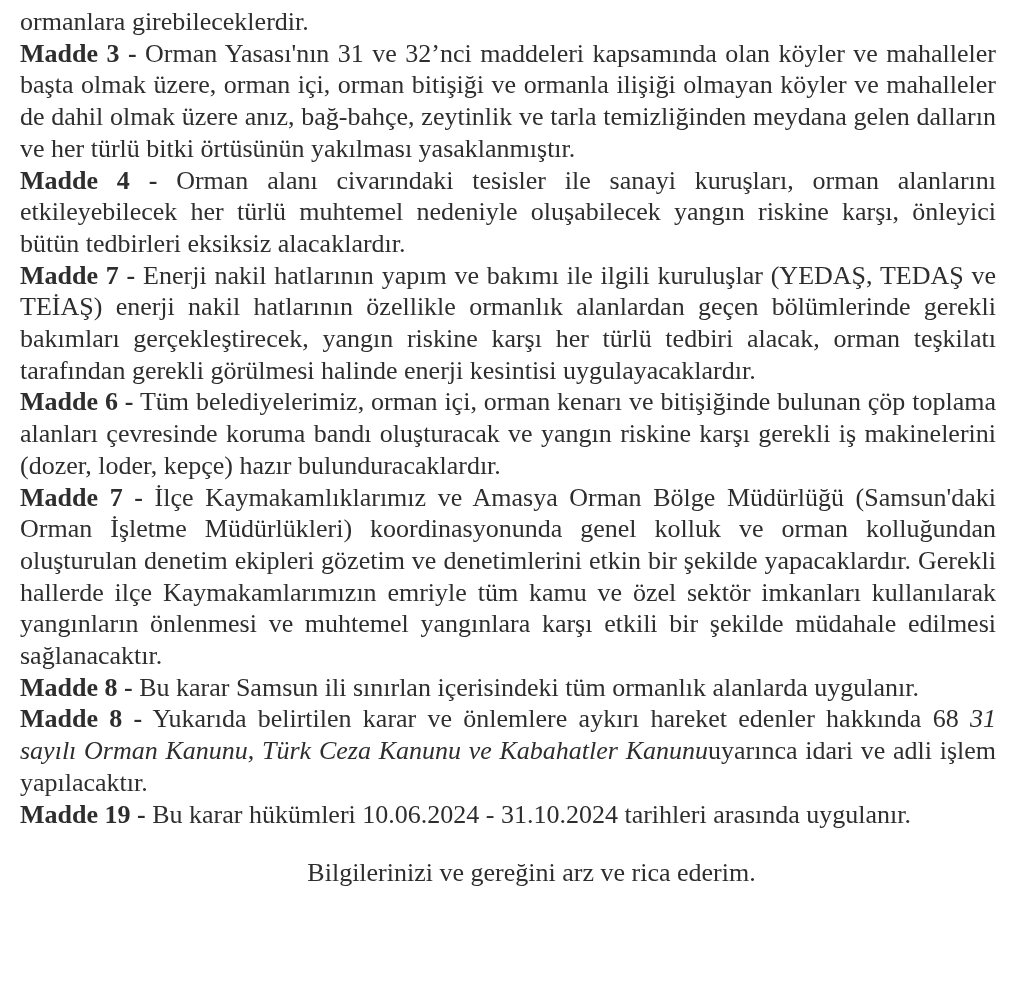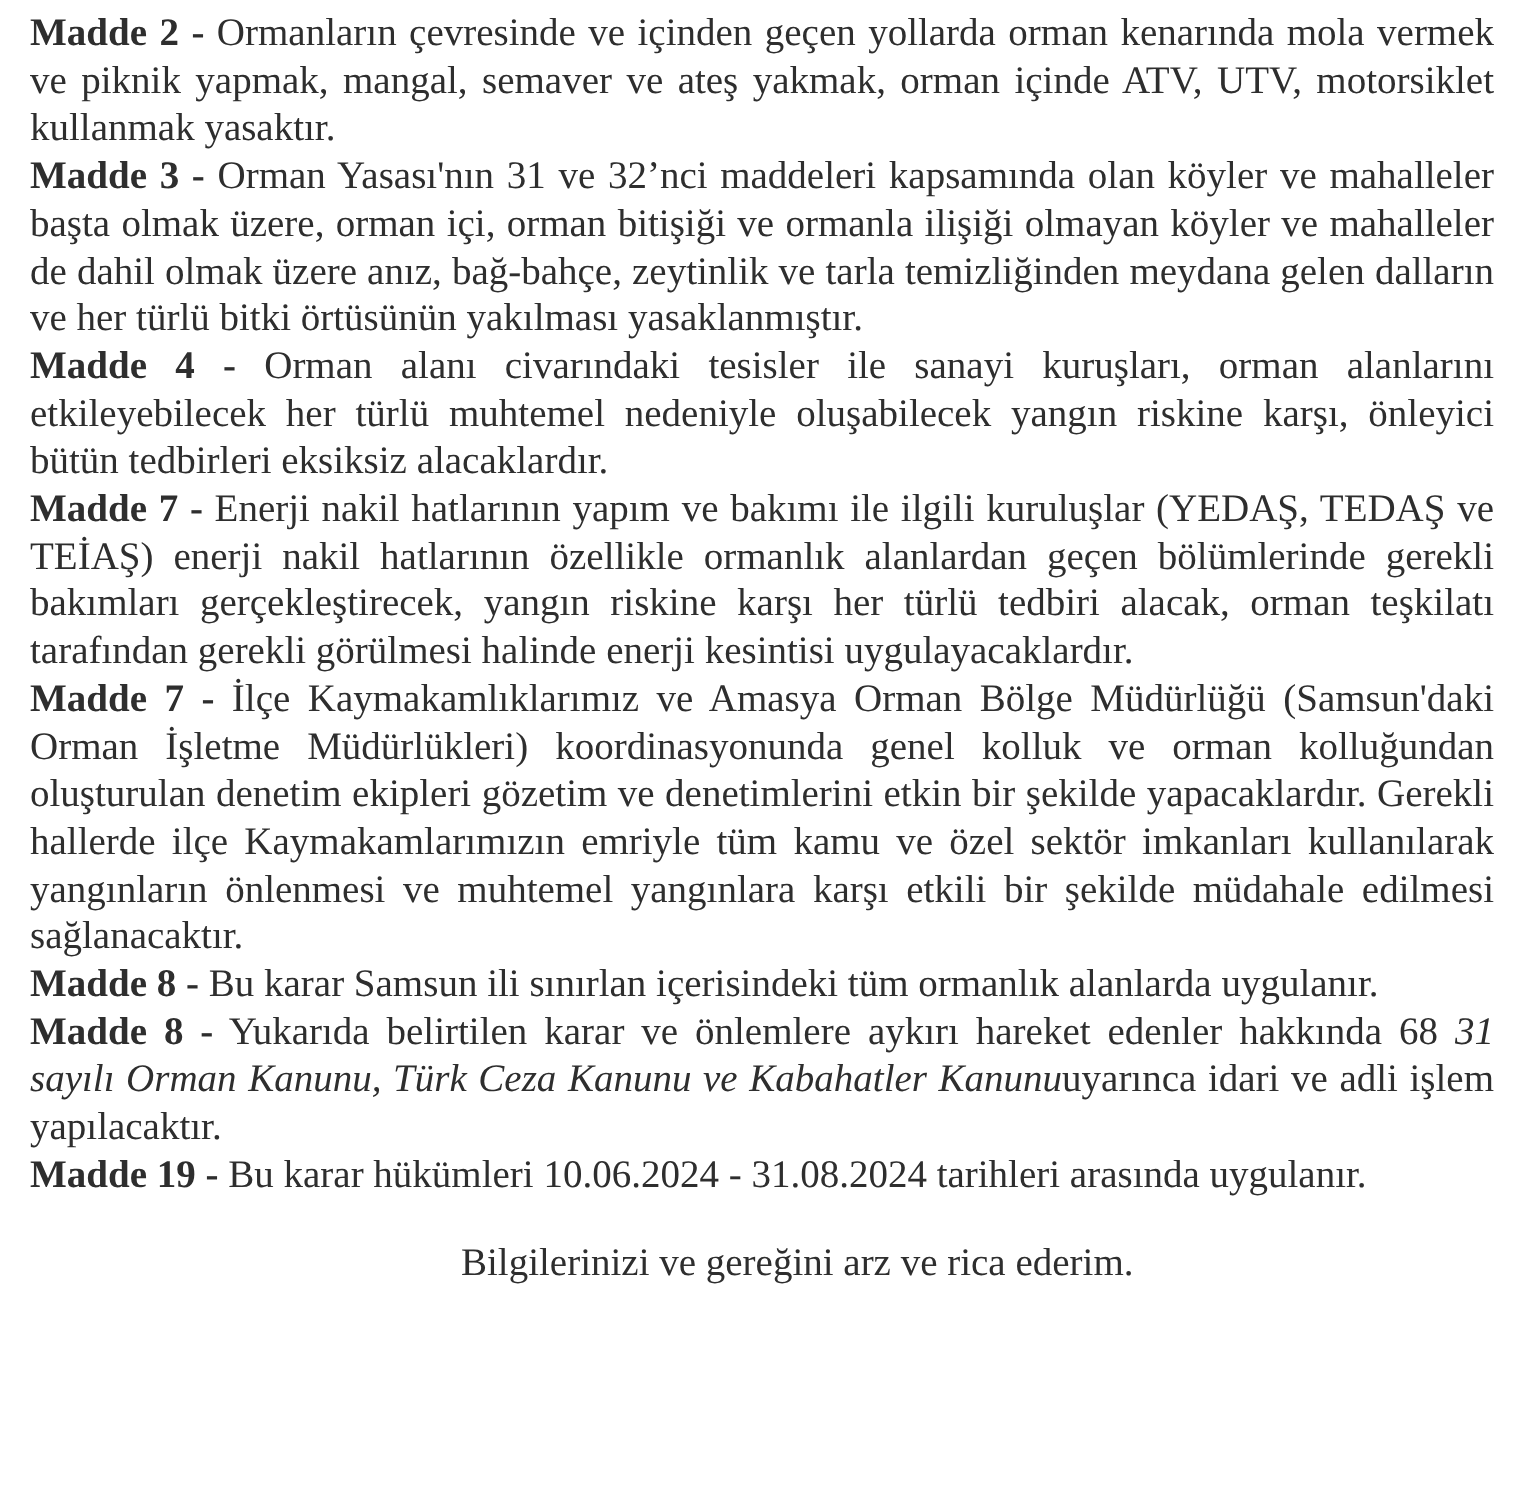--- a/index.html
+++ b/index.html
@@ -35,33 +35,34 @@
   }
   i.law {
     font-style: italic;
   }
 </style>
 </head>
 <body>
 
 <main class="doc">
 
+  <p class="para"><span>ormanlara girebileceklerdir.</span></p>
 
-  <p class="para"><b>Madde 2 -</b> <span>Ormanların çevresinde ve içinden geçen yollarda orman kenarında mola vermek ve piknik yapmak, mangal, semaver ve ateş yakmak, orman içinde ATV, UTV, motorsiklet kullanmak yasaktır.</span></p>
 
   <p class="para"><b>Madde 3 -</b> <span>Orman Yasası'nın 31 ve 32’nci maddeleri kapsamında olan köyler ve mahalleler başta olmak üzere, orman içi, orman bitişiği ve ormanla ilişiği olmayan köyler ve mahalleler de dahil olmak üzere anız, bağ-bahçe, zeytinlik ve tarla temizliğinden meydana gelen dalların ve her türlü bitki örtüsünün yakılması yasaklanmıştır.</span></p>
 
   <p class="para"><b>Madde 4 -</b> <span>Orman alanı civarındaki tesisler ile sanayi kuruşları, orman alanlarını etkileyebilecek her türlü muhtemel nedeniyle oluşabilecek yangın riskine karşı, önleyici bütün tedbirleri eksiksiz alacaklardır.</span></p>
 
   <p class="para"><b>Madde 7 -</b> <span>Enerji nakil hatlarının yapım ve bakımı ile ilgili kuruluşlar (YEDAŞ, TEDAŞ ve TEİAŞ) enerji nakil hatlarının özellikle ormanlık alanlardan geçen bölümlerinde gerekli bakımları gerçekleştirecek, yangın riskine karşı her türlü tedbiri alacak, orman teşkilatı tarafından gerekli görülmesi halinde enerji kesintisi uygulayacaklardır.</span></p>
 
+  <p class="para"><b>Madde 6 -</b> <span>Tüm belediyelerimiz, orman içi, orman kenarı ve bitişiğinde bulunan çöp toplama alanları çevresinde koruma bandı oluşturacak ve yangın riskine karşı gerekli iş makinelerini (dozer, loder, kepçe) hazır bulunduracaklardır.</span></p>
 
   <p class="para"><b>Madde 7 -</b> <span>İlçe Kaymakamlıklarımız ve Amasya Orman Bölge Müdürlüğü (Samsun'daki Orman İşletme Müdürlükleri) koordinasyonunda genel kolluk ve orman kolluğundan oluşturulan denetim ekipleri gözetim ve denetimlerini etkin bir şekilde yapacaklardır. Gerekli hallerde ilçe Kaymakamlarımızın emriyle tüm kamu ve özel sektör imkanları kullanılarak yangınların önlenmesi ve muhtemel yangınlara karşı etkili bir şekilde müdahale edilmesi sağlanacaktır.</span></p>
 
   <p class="para"><b>Madde 8 -</b> <span>Bu karar Samsun ili sınırlan içerisindeki tüm ormanlık alanlarda uygulanır.</span></p>
 
   <p class="para"><b>Madde 8 -</b> <span>Yukarıda belirtilen karar ve önlemlere aykırı hareket edenler hakkında 68</span> <i class="law">31 sayılı Orman Kanunu, Türk Ceza Kanunu ve Kabahatler Kanunu</i><span>uyarınca idari ve adli işlem yapılacaktır.</span></p>
 
-  <p class="para"><b>Madde 19 -</b> <span>Bu karar hükümleri 10.06.2024 - 31.08.2024 tarihleri arasında uygulanır.</span></p>
+  <p class="para"><b>Madde 19 -</b> <span>Bu karar hükümleri 10.06.2024 - 31.10.2024 tarihleri arasında uygulanır.</span></p>
 
   <p class="para closing"><span>Bilgilerinizi ve gereğini arz ve rica ederim.</span></p>
 
 </main>
 
 </body></html>

